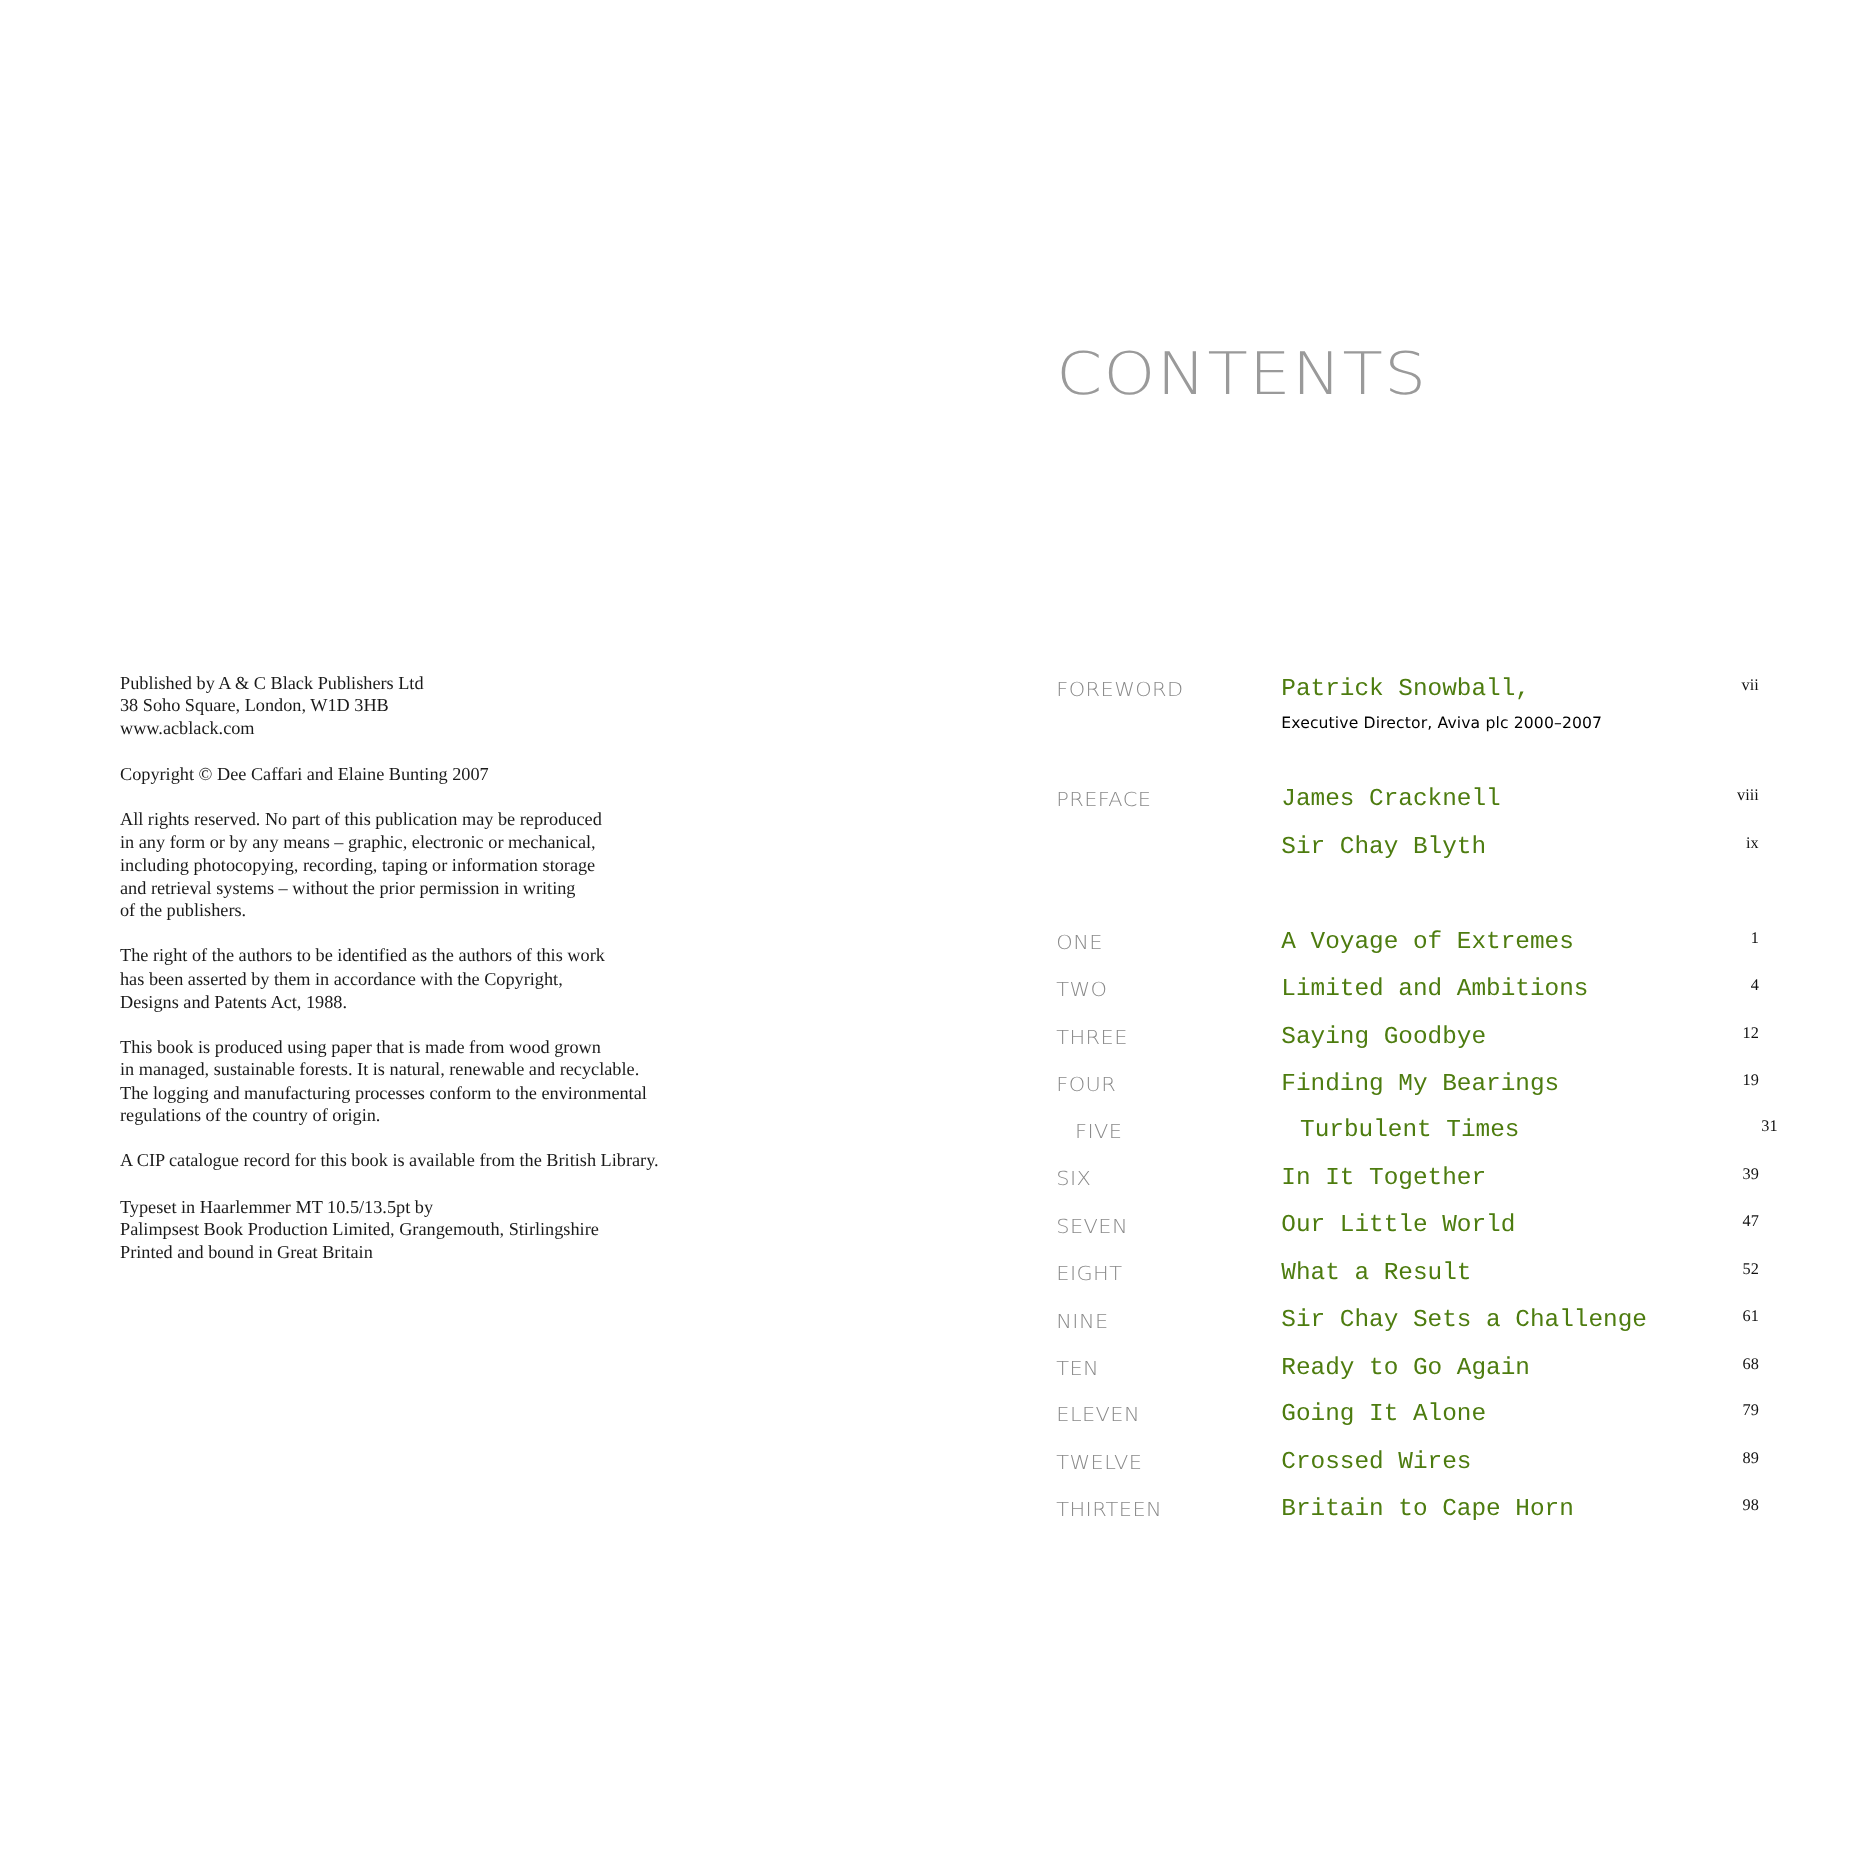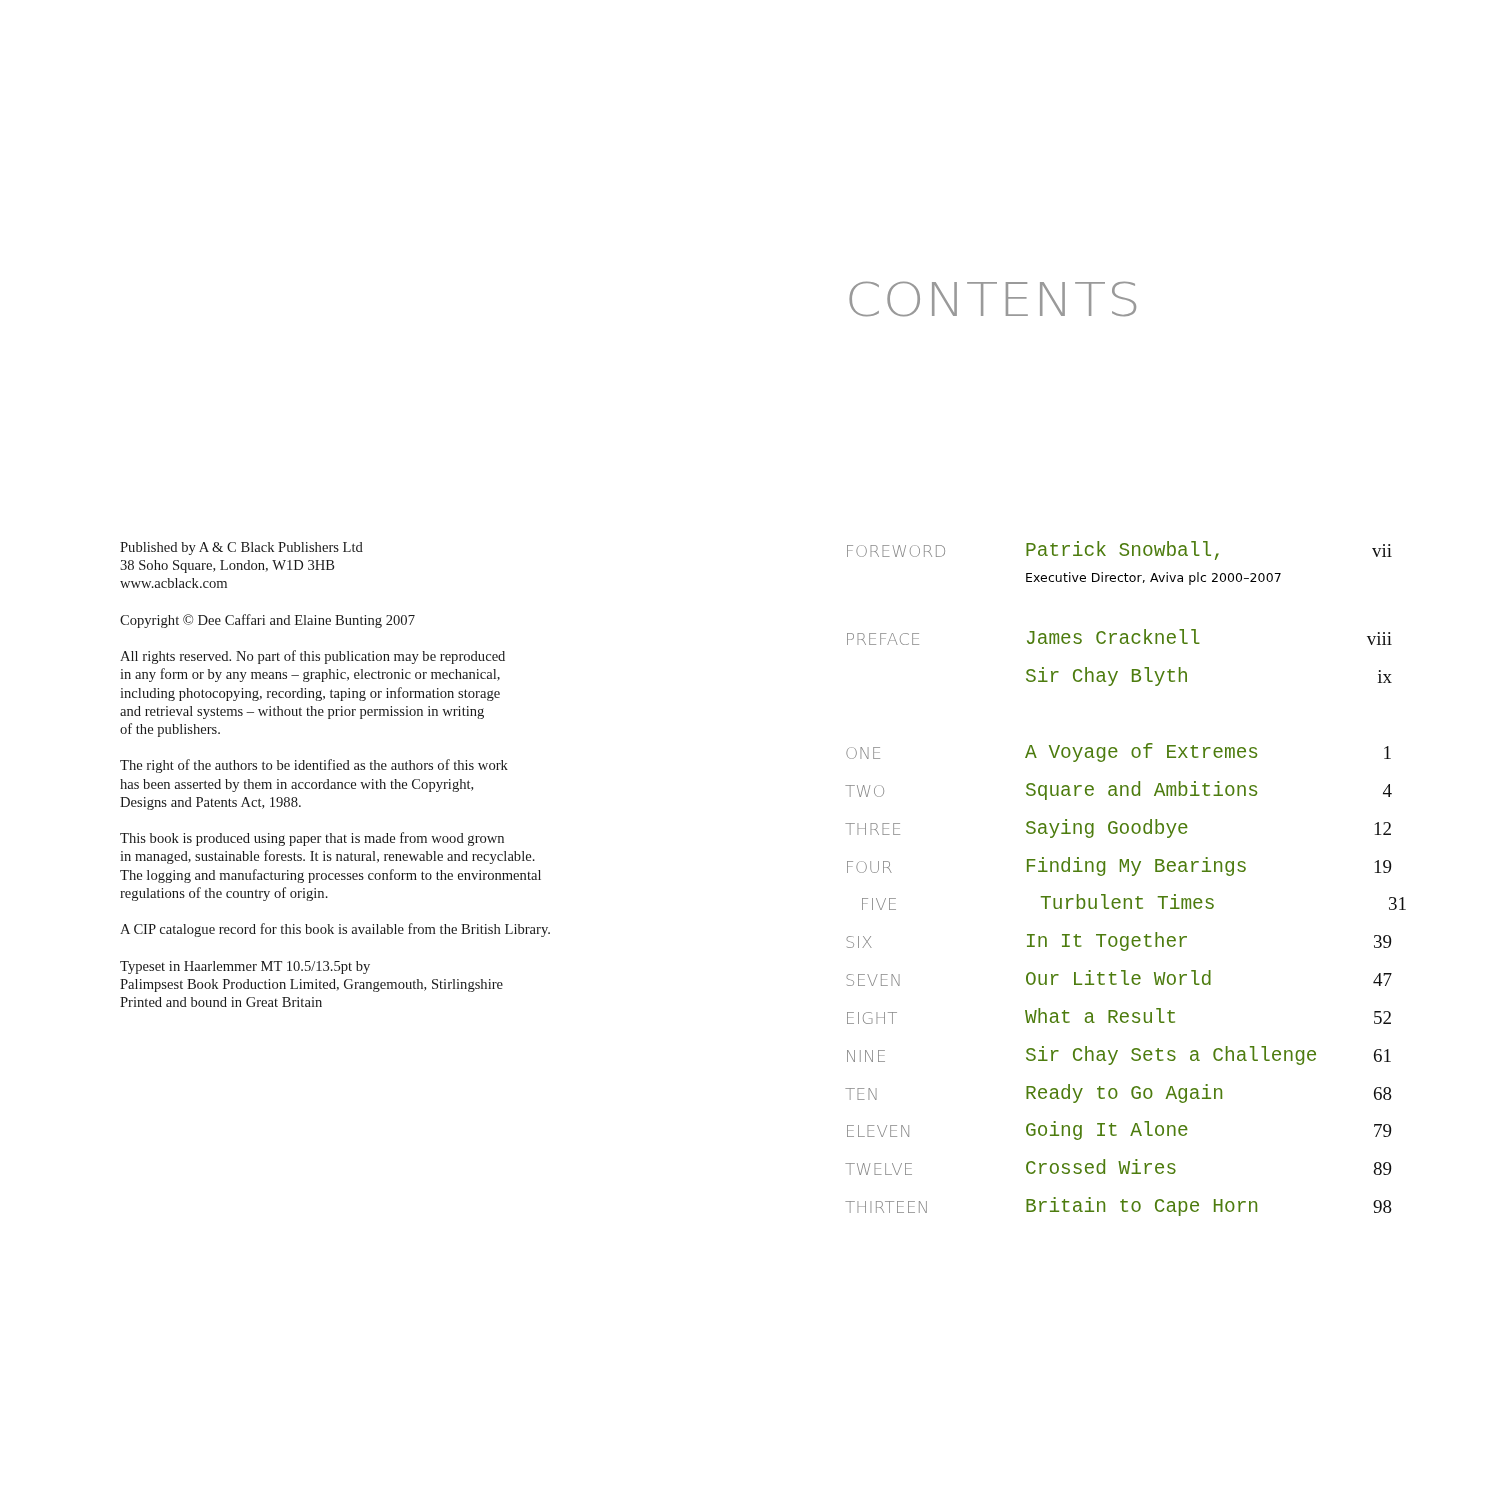--- a/index.html
+++ b/index.html
@@ -7,21 +7,20 @@
 
     .imprint {
       position: absolute;
       left: 96px;
       top: 538px;
       width: 520px;
       font-family: "Liberation Serif", "DejaVu Serif", serif;
       font-size: 14.6px;
       line-height: 18.2px;
       color: #1a1a1a;
-      margin-left: 24px;
     }
     .imprint p { margin: 0 0 18.2px 0; }
     .imprint .line { display: block; white-space: nowrap; }
 
     .contents-title {
       position: absolute;
       left: 845px;
       top: 272px;
       font-family: "DejaVu Sans", "Liberation Sans", sans-serif;
       font-weight: 200;
@@ -61,24 +60,24 @@
       position: absolute;
       left: 180px;
       top: 0;
       font-family: Liberation Mono, monospace;
       font-size: 19.5px;
       color: #4d7c0f;
       white-space: nowrap;
     }
     .toc-page {
       position: absolute;
-      right: 15px;
+      right: 0;
       top: 0;
       font-family: "Liberation Serif", "DejaVu Serif", serif;
-      font-size: 19px;
+      font-size: 13px;
       color: #111111;
       text-align: center;
     }
     .toc-subtitle {
       position: absolute;
       left: 180px;
       top: 30px;
       font-family: "DejaVu Sans", "Liberation Sans", sans-serif;
       font-size: 12.5px;
       color: #000000;
@@ -145,21 +144,21 @@
       <span class="toc-title">Sir Chay Blyth</span>
       <span class="toc-page">ix</span>
     </div>
     <div class="toc-row" style="top: 742px;">
       <span class="toc-label">ONE</span>
       <span class="toc-title">A Voyage of Extremes</span>
       <span class="toc-page">1</span>
     </div>
     <div class="toc-row" style="top: 780px;">
       <span class="toc-label">TWO</span>
-      <span class="toc-title">Square and Ambitions</span>
+      <span class="toc-title">Limited and Ambitions</span>
       <span class="toc-page">4</span>
     </div>
     <div class="toc-row" style="top: 818px;">
       <span class="toc-label">THREE</span>
       <span class="toc-title">Saying Goodbye</span>
       <span class="toc-page">12</span>
     </div>
     <div class="toc-row" style="top: 856px;">
       <span class="toc-label">FOUR</span>
       <span class="toc-title">Finding My Bearings</span>

